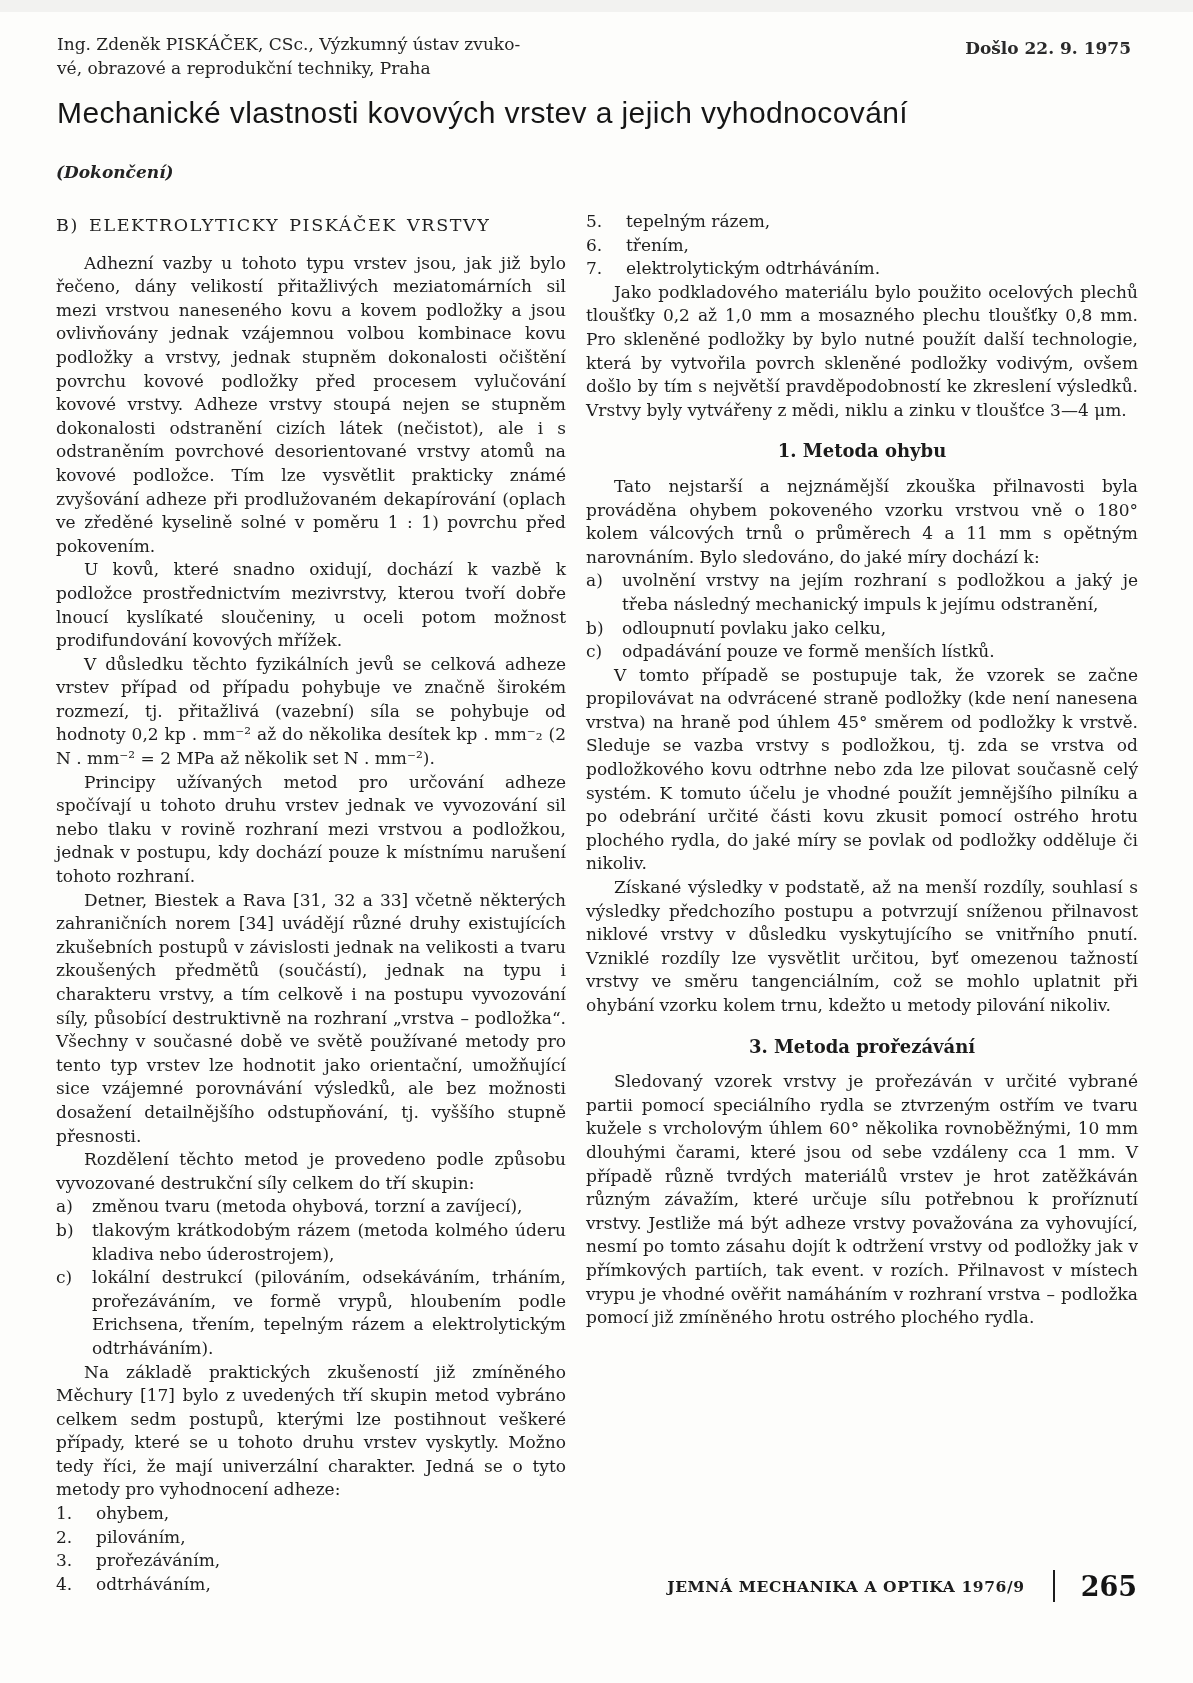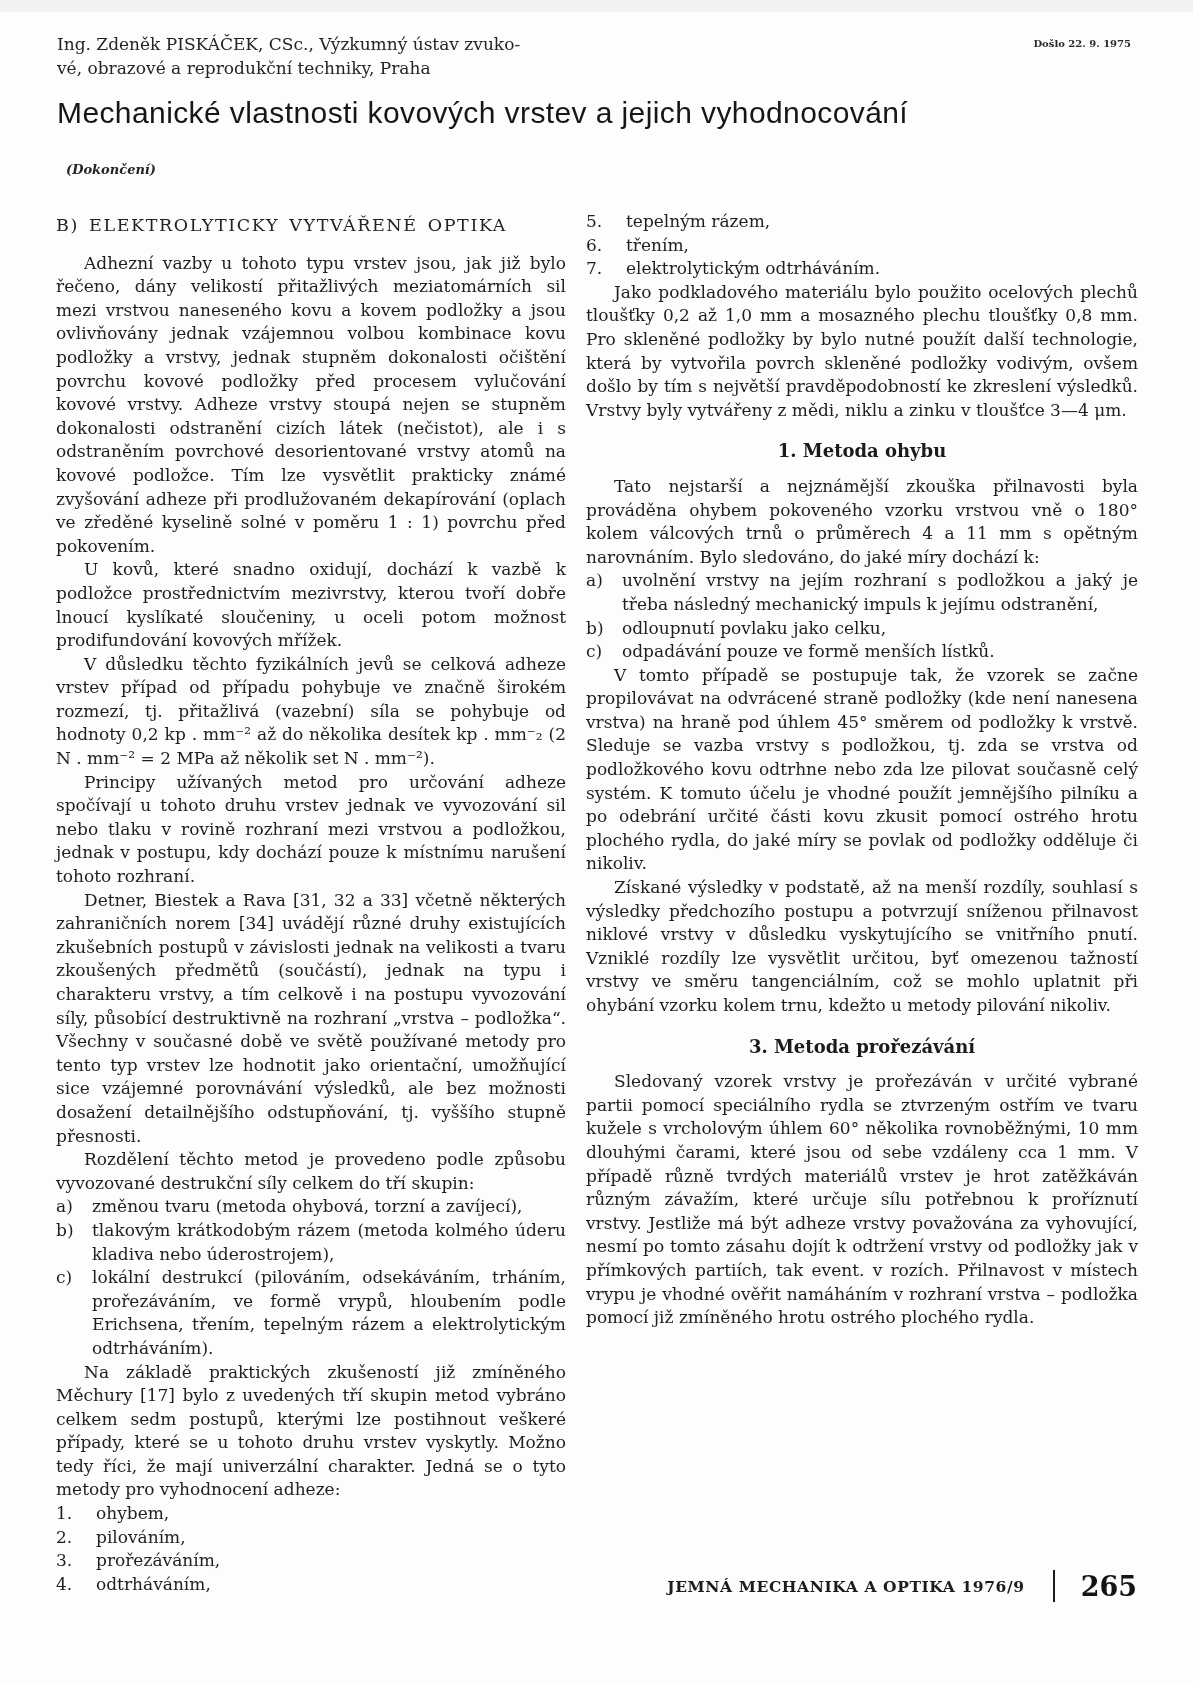--- a/index.html
+++ b/index.html
@@ -18,41 +18,41 @@
     position: absolute;
     left: 57px; top: 20px;
     width: 470px;
     font-size: 17px;
     line-height: 24px;
     color: #242424;
   }
   .received {
     position: absolute;
     top: 26px; right: 62px;
-    font-size: 10px;
+    font-size: 17px;
     font-weight: bold;
     color: #2a2a2a;
   }
   .title {
     position: absolute;
     left: 57px; top: 84px;
     margin: 0;
     font-family: "Liberation Sans", sans-serif;
     font-weight: 400;
     font-size: 30px;
     letter-spacing: 0.4px;
     color: #161616;
     white-space: nowrap;
   }
   .continuation {
     position: absolute;
-    left: 66px; top: 150px;
+    left: 56px; top: 150px;
     font-style: italic;
     font-weight: bold;
-    font-size: 13px;
+    font-size: 17px;
     color: #242424;
   }
   
   .columns {
     position: absolute;
     left: 56px; top: 198px;
     width: 1082px;
     display: flex;
     gap: 20px;
     font-size: 17px;
@@ -116,21 +116,21 @@
     <span>Ing. Zdeněk PISKÁČEK, CSc., Výzkumný ústav zvuko-</span><br>
     <span>vé, obrazové a reprodukční techniky, Praha</span>
   </div>
   <div class="received">Došlo 22. 9. 1975</div>
   <h1 class="title">Mechanické vlastnosti kovových vrstev a jejich vyhodnocování</h1>
   <div class="continuation">(Dokončení)</div>
 
   <div class="columns">
 
     <div class="col col-left">
-      <h2 class="section-heading">B) ELEKTROLYTICKY VYTVÁŘENÉ OPTIKA</h2>
+      <h2 class="section-heading">B) ELEKTROLYTICKY PISKÁČEK VRSTVY</h2>
       <p>Adhezní vazby u tohoto typu vrstev jsou, jak již bylo řečeno, dány velikostí přitažlivých meziatomárních sil mezi vrstvou naneseného kovu a kovem podložky a jsou ovlivňovány jednak vzájemnou volbou kombinace kovu podložky a vrstvy, jednak stupněm dokonalosti očištění povrchu kovové podložky před procesem vylučování kovové vrstvy. Adheze vrstvy stoupá nejen se stupněm dokonalosti odstranění cizích látek (nečistot), ale i s odstraněním povrchové desorientované vrstvy atomů na kovové podložce. Tím lze vysvětlit prakticky známé zvyšování adheze při prodlužovaném dekapírování (oplach ve zředěné kyselině solné v poměru 1 : 1) povrchu před pokovením.</p>
       <p>U kovů, které snadno oxidují, dochází k vazbě k podložce prostřednictvím mezivrstvy, kterou tvoří dobře lnoucí kyslíkaté sloučeniny, u oceli potom možnost prodifundování kovových mřížek.</p>
       <p>V důsledku těchto fyzikálních jevů se celková adheze vrstev případ od případu pohybuje ve značně širokém rozmezí, tj. přitažlivá (vazební) síla se pohybuje od hodnoty 0,2 kp . mm⁻² až do několika desítek kp . mm⁻₂ (2 N . mm⁻² = 2 MPa až několik set N . mm⁻²).</p>
       <p>Principy užívaných metod pro určování adheze spočívají u tohoto druhu vrstev jednak ve vyvozování sil nebo tlaku v rovině rozhraní mezi vrstvou a podložkou, jednak v postupu, kdy dochází pouze k místnímu narušení tohoto rozhraní.</p>
       <p>Detner, Biestek a Rava [31, 32 a 33] včetně některých zahraničních norem [34] uvádějí různé druhy existujících zkušebních postupů v závislosti jednak na velikosti a tvaru zkoušených předmětů (součástí), jednak na typu i charakteru vrstvy, a tím celkově i na postupu vyvozování síly, působící destruktivně na rozhraní „vrstva – podložka“. Všechny v současné době ve světě používané metody pro tento typ vrstev lze hodnotit jako orientační, umožňující sice vzájemné porovnávání výsledků, ale bez možnosti dosažení detailnějšího odstupňování, tj. vyššího stupně přesnosti.</p>
       <p>Rozdělení těchto metod je provedeno podle způsobu vyvozované destrukční síly celkem do tří skupin:</p>
 
       <div class="hang abc">
         <span class="hlabel">a)</span>
         <span class="htext">změnou tvaru (metoda ohybová, torzní a zavíjecí),</span>

